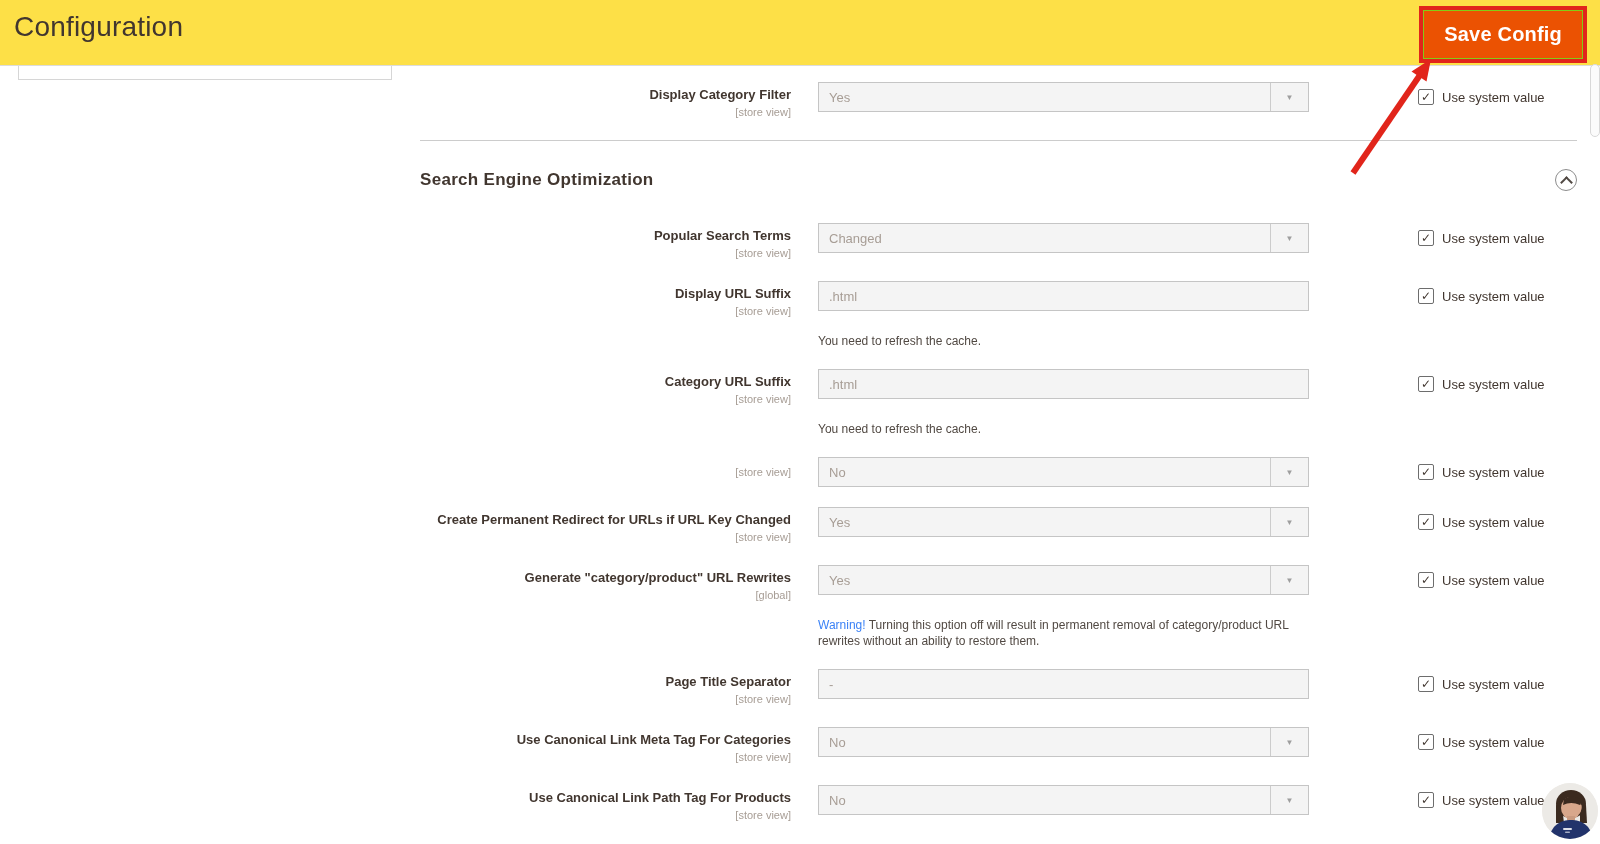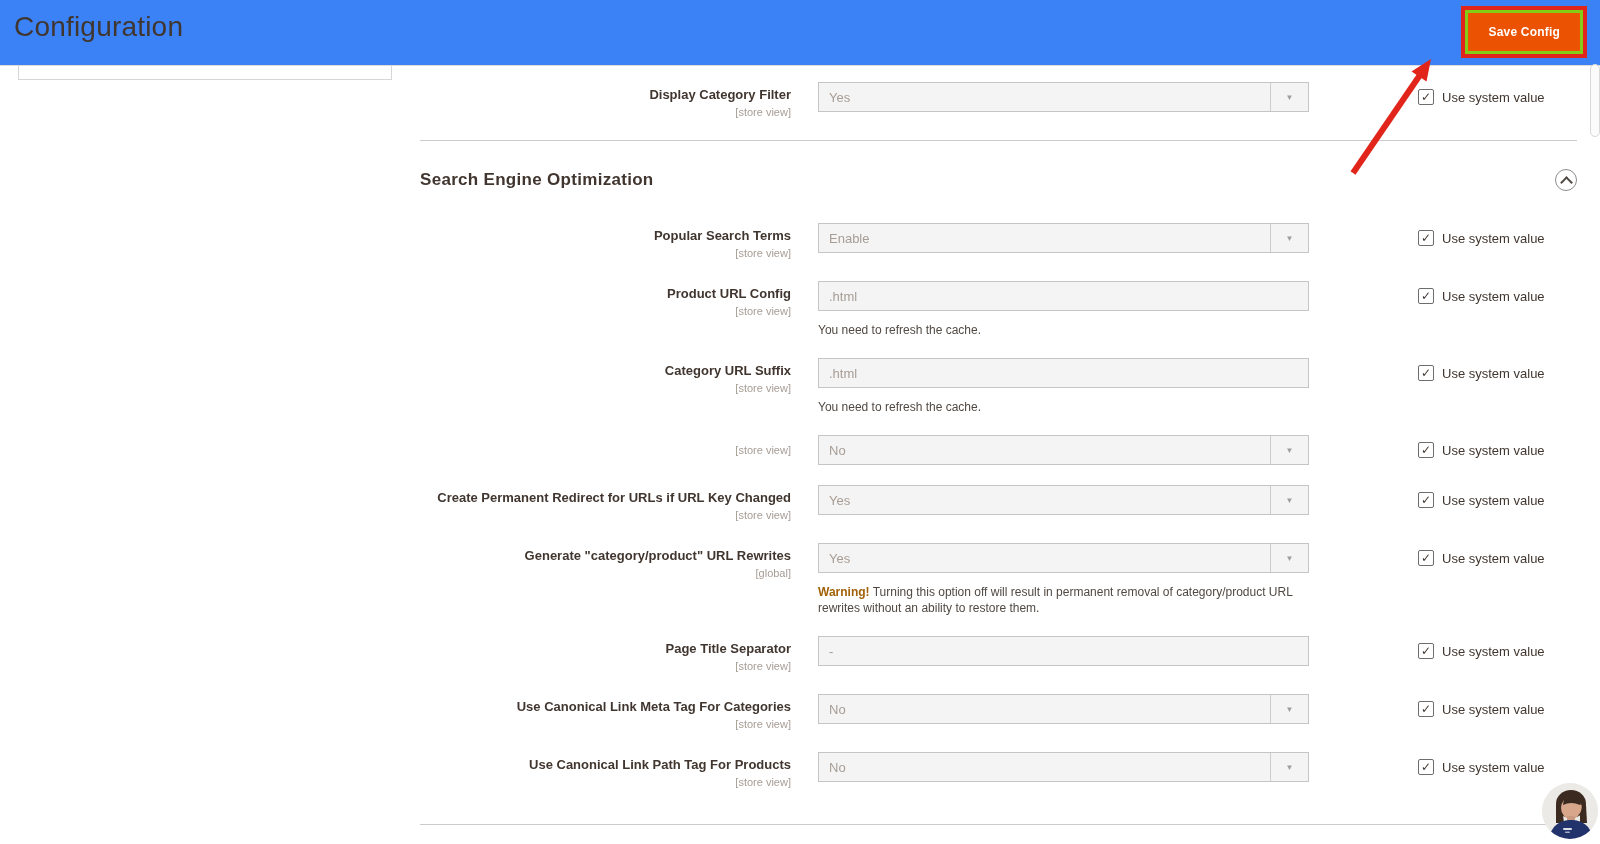--- a/index.html
+++ b/index.html
@@ -1,47 +1,47 @@
 <!DOCTYPE html>
 <html><head>
 <meta charset="utf-8">
 <style>
   html,body{margin:0;padding:0;background:#fff;}
   .viewport{position:relative;width:1600px;height:844px;overflow:hidden;background:#fff;
     font-family:"Liberation Sans","DejaVu Sans",sans-serif;color:#41362f;}
 
   
-  .page-header{position:absolute;top:0;left:0;right:0;height:65px;background:#3b82f6;
+  .page-header{position:absolute;top:0;left:0;right:0;height:65px;background:#fde047;
     border-bottom:1px solid #dcdcdc;z-index:5;}
   .page-title{position:absolute;left:14px;top:11px;margin:0;font-size:28px;font-weight:400;
     color:#41362f;letter-spacing:.2px;}
   .save-annotation{position:absolute;top:6px;right:13px;border:4px solid #e1251b;z-index:6;}
-  .save-btn{display:block;background:#eb5202;color:#fff;border:3px solid #84cc16;
-    font-family:inherit;font-size:12px;font-weight:700;padding:12px 20px;cursor:pointer;letter-spacing:.2px;}
+  .save-btn{display:block;background:#eb5202;color:#fff;border:1px solid #84cc16;
+    font-family:inherit;font-size:20px;font-weight:700;padding:12px 20px;cursor:pointer;letter-spacing:.2px;}
 
   
   .scope-box-remnant{position:absolute;left:18px;top:65px;width:372px;height:14px;background:#fff;
     border:1px solid #d6d6d6;border-top:none;z-index:4;}
 
   
   .content{position:absolute;left:420px;top:65px;width:1157px;}
   #general-rows{padding-top:17px;}
 
   .row{display:flex;align-items:flex-start;margin-bottom:20px;gap:12px;}
   .label-cell{width:386px;box-sizing:border-box;padding:5px 15px 0 0;text-align:right;}
   .f-label{display:block;font-size:13px;font-weight:700;color:#41362f;line-height:15px;white-space:nowrap;}
   .f-scope{font-size:11px;color:#a79d95;line-height:14px;}
   .field-cell{width:563px;}
   .ctl{box-sizing:border-box;width:491px;height:30px;background:#f4f4f4;border:1px solid #c5c5c5;
     display:flex;align-items:center;}
   .ctl-value{font-size:13px;color:#a79d95;padding-left:10px;flex:1;text-align:left;}
   .ctl-arrow{width:37px;align-self:stretch;border-left:1px solid #cccccc;display:flex;
     align-items:center;justify-content:center;font-size:8px;color:#9e9e9e;}
-  .note{margin:11px 0 0;font-size:12px;color:#514943;line-height:16px;max-width:480px;text-align:left;}
-  .warn-prefix{color:#a16207;font-weight:700;}
+  .note{margin:22px 0 0;font-size:12px;color:#514943;line-height:16px;max-width:480px;text-align:left;}
+  .warn-prefix{color:#3b82f6;font-weight:400;}
   .sys-cell{margin-left:25px;padding-top:7px;display:flex;align-items:center;}
   .cb{box-sizing:border-box;width:16px;height:16px;border:1px solid #6d6d6d;border-radius:2px;
     background:#fff;display:inline-flex;align-items:center;justify-content:center;cursor:pointer;}
   .cb-check{font-size:12px;color:#41362f;line-height:1;margin-top:-1px;}
   .sys-label{margin-left:8px;font-size:13px;color:#41362f;}
 
   
   .section-head{position:relative;border-top:1px solid #cccccc;padding:28px 0 32px;cursor:pointer;}
   .section-head.closed{padding:21px 0 22px;border-bottom:1px solid #cccccc;}
   .section-title{margin:0;font-size:17px;font-weight:600;color:#41362f;letter-spacing:.3px;line-height:22px;}
@@ -104,35 +104,35 @@
             </span>
     </div>
     <div class="section-rows">
             <div class="row">
     <div class="label-cell">
       <label class="f-label">Popular Search Terms</label>
       <span class="f-scope">[store view]</span>
     </div>
     <div class="field-cell">
       <div class="ctl select-ctl">
-        <span class="ctl-value sel-value">Enable</span>
-        <span class="ctl-arrow">▼</span>
-      </div>
-
-    </div>
-    <div class="sys-cell">
-      <span class="cb">
-                  <span class="cb-check">✓</span>
-                </span>
-      <span class="sys-label">Use system value</span>
-    </div>
-  </div>
-            <div class="row">
-    <div class="label-cell">
-      <label class="f-label">Product URL Config</label>
+        <span class="ctl-value sel-value">Changed</span>
+        <span class="ctl-arrow">▼</span>
+      </div>
+
+    </div>
+    <div class="sys-cell">
+      <span class="cb">
+                  <span class="cb-check">✓</span>
+                </span>
+      <span class="sys-label">Use system value</span>
+    </div>
+  </div>
+            <div class="row">
+    <div class="label-cell">
+      <label class="f-label">Display URL Suffix</label>
       <span class="f-scope">[store view]</span>
     </div>
     <div class="field-cell">
 
       <div class="ctl text-ctl">
         <span class="ctl-value txt-value">.html</span>
       </div>
       <p class="note plain-note">You need to refresh the cache.</p>
 
     </div>

